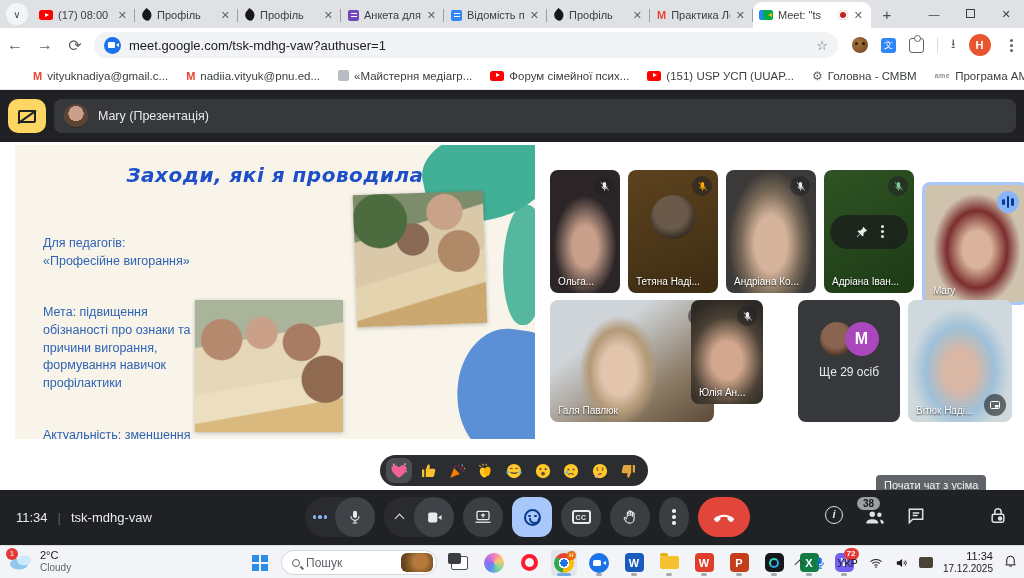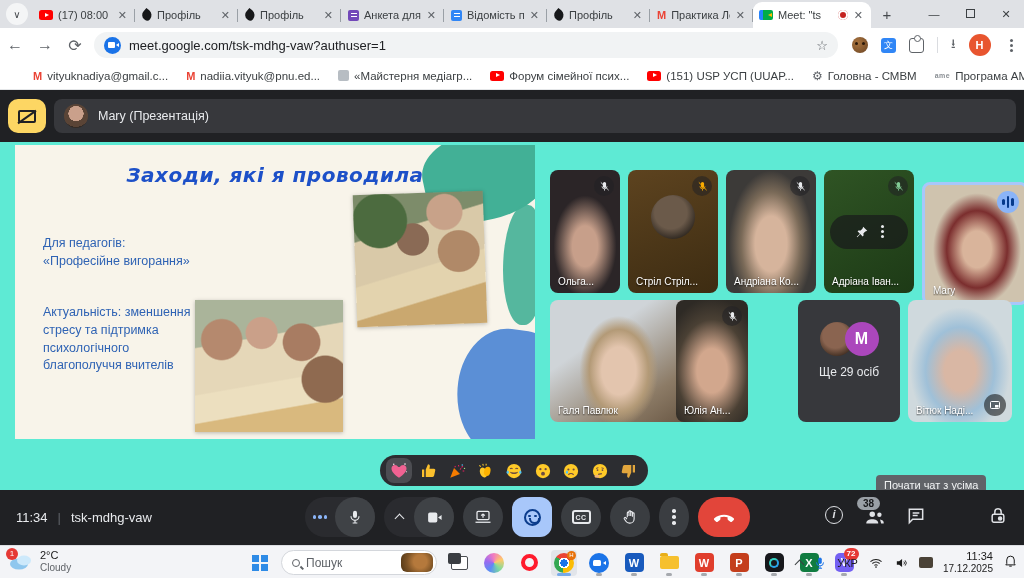--- a/index.html
+++ b/index.html
@@ -55,21 +55,21 @@
 
   .bookbar{position:absolute;left:0;top:62px;width:1024px;height:28px;background:#fff;border-bottom:1px solid #e4e6e8;display:flex;align-items:center;font-size:11.5px;color:#3c4043}
   .dots9{width:3px;height:3px;border-radius:50%;background:#5f6368;box-shadow:5px 0 #5f6368,10px 0 #5f6368,0 5px #5f6368,5px 5px #5f6368,10px 5px #5f6368,0 10px #5f6368,5px 10px #5f6368,10px 10px #5f6368}
   .appsgrid{margin:0 14px 0 10px;width:13px;height:13px}
   .bm{display:flex;align-items:center;gap:5px;padding:0 9px;white-space:nowrap}
   .bi-page{width:11px;height:11px;background:#b7bdc3;border-radius:2px}
   .bi-gear{color:#5f6368;font-size:12px}
   .bi-amie{font-size:7px;color:#8a8f94;letter-spacing:.5px;font-weight:bold}
 
   
-  .meet{position:absolute;left:0;top:90px;width:1024px;height:455px;background:#5eead4}
+  .meet{position:absolute;left:0;top:90px;width:1024px;height:455px;background:#ffffff}
   .mtop{position:absolute;left:0;top:0;width:1024px;height:52px;background:#202124}
   .yellowbtn{position:absolute;left:8px;top:9px;width:38px;height:34px;border-radius:10px;background:#fdd663;display:flex;align-items:center;justify-content:center}
   .presoff{width:18px;height:13px;border:2px solid #202124;border-radius:2px;position:relative}
   .presoff:after{content:"";position:absolute;left:-4px;top:4px;width:22px;height:2px;background:#202124;transform:rotate(-35deg)}
   .banner{position:absolute;left:54px;top:9px;width:962px;height:34px;background:#37383c;border-radius:8px;display:flex;align-items:center;gap:10px;padding:0 10px;color:#e8eaed;font-size:12.5px}
   .bavatar{width:24px;height:24px;border-radius:50%;background:radial-gradient(circle at 50% 40%,#caa08b 0 40%,#5a4436 41% 70%,#332a24 71%)}
 
   
   .slide{position:absolute;left:15px;top:55px;width:520px;height:294px;background:#f8f4ea;overflow:hidden}
   .sl-title{position:absolute;left:90px;top:18px;width:340px;text-align:center;font-family:"DejaVu Sans",sans-serif;font-weight:bold;font-style:italic;font-size:20px;color:#1d50c8;letter-spacing:.5px}
@@ -88,21 +88,21 @@
   .tile{position:absolute;height:123px;border-radius:8px;background:#3c4043;overflow:hidden}
   .tile .nm{position:absolute;left:8px;bottom:6px;color:#fff;font-size:10px;text-shadow:0 1px 2px rgba(0,0,0,.8);white-space:nowrap;overflow:hidden;max-width:85%}
   .micoff{position:absolute;top:6px;right:6px;width:20px;height:20px;border-radius:50%;background:rgba(32,33,36,.55);display:flex;align-items:center;justify-content:center;color:#e8eaed}
   .mic-gold{color:#f9ab00}.mic-green{color:#81c995}
   .t-r1a{left:550px;top:80px;width:70px;background:radial-gradient(ellipse 60% 55% at 50% 62%,#c79f8a 0 30%,#2b2527 75%),linear-gradient(#3a3436,#221f21)}
   .t-r1b{left:628px;top:80px;width:90px;background:linear-gradient(160deg,#5d431f,#3d2c12)}
   .t-r1c{left:726px;top:80px;width:90px;background:radial-gradient(ellipse 55% 70% at 50% 60%,#d6b49c 0 32%,#7a6a58 60%,#3c3a38 85%)}
   .t-r1d{left:824px;top:80px;width:90px;background:linear-gradient(150deg,#2f5424,#1d3a16)}
   .t-r1e{left:922px;top:92px;width:106px;border:3px solid #a8c7fa;background:radial-gradient(ellipse 55% 60% at 52% 55%,#d9b49b 0 26%,#7b2e2e 55%,#cfc3ae 80%),linear-gradient(#d9cdb6,#bfb29a)}
   .t-r2a{left:550px;top:210px;width:164px;height:122px;background:radial-gradient(ellipse 40% 75% at 42% 58%,#e3c5ae 0 26%,#b39a77 45%,transparent 60%),linear-gradient(145deg,#cfd4d8 0 30%,#8c7b66 70%,#5c4a38)}
-  .t-r2b{left:676px;top:210px;width:72px;height:122px;background:radial-gradient(ellipse 70% 60% at 50% 58%,#d2a78d 0 30%,#4a4034 70%,#2e2a25)}
+  .t-r2b{left:691px;top:210px;width:72px;height:104px;background:radial-gradient(ellipse 70% 60% at 50% 58%,#d2a78d 0 30%,#4a4034 70%,#2e2a25)}
   .t-r2c{left:798px;top:210px;width:102px;height:122px;background:#37383c}
   .t-r2d{left:908px;top:210px;width:104px;height:122px;background:radial-gradient(ellipse 60% 65% at 50% 58%,#d9b7a4 0 25%,#9fc0d8 55%,#cfd9dd 80%),linear-gradient(#e8e4da,#b9c9d4)}
   .circav{position:absolute;left:50%;top:38%;transform:translate(-50%,-50%);width:44px;height:44px;border-radius:50%;background:radial-gradient(circle at 45% 40%,#6b5a4a 0 45%,#27211b 80%)}
   .speakind{position:absolute;top:6px;right:6px;width:22px;height:22px;border-radius:50%;background:#8ab4f8;display:flex;align-items:center;justify-content:center;gap:2px}
   .speakind i{display:block;width:2.5px;background:#063a8c;border-radius:2px}
   .hoverpill{position:absolute;left:50%;top:50%;transform:translate(-50%,-50%);width:78px;height:34px;background:rgba(25,26,28,.72);border-radius:18px;display:flex;align-items:center;justify-content:center;gap:12px;color:#e8eaed}
   .morewrap{position:absolute;left:0;top:22px;width:100%;text-align:center}
   .mav{display:inline-block;width:34px;height:34px;border-radius:50%;vertical-align:middle}
   .mav1{background:radial-gradient(circle at 45% 40%,#8a6450 0 45%,#3a291d 80%);margin-right:-9px}
   .mav2{background:#ab47bc;color:#fff;font-size:16px;font-weight:bold;line-height:34px;text-align:center;position:relative;z-index:1}
@@ -313,20 +313,25 @@
     </div>
 
     <div class="slide">
       <div class="blob-teal"></div>
       <div class="blob-teal2"></div>
       <div class="blob-blue"></div>
       <div class="sl-title">Заходи, які я проводила</div>
       <div class="sl-text">
         <p>Для педагогів:
 «Професійне вигорання»</p>
+        <p>Мета: підвищення
+обізнаності про ознаки та
+причини вигорання,
+формування навичок
+профілактики</p>
         <p>Актуальність: зменшення
 стресу та підтримка
 психологічного
 благополуччя вчителів</p>
       </div>
       <div class="ph ph1"></div>
       <div class="ph ph2"></div>
     </div>
 
     <div class="tile t-r1a">
@@ -341,21 +346,21 @@
     </div>
     <div class="tile t-r1b">
       <span class="circav"></span>
       <span class="micoff mic-gold">
           <svg width="11" height="11" viewBox="0 0 24 24">
             <path fill="currentColor" d="M12 15a3.5 3.5 0 0 0 3.5-3.5v-6a3.5 3.5 0 0 0-7 0v6A3.5 3.5 0 0 0 12 15z"></path>
             <path fill="none" stroke="currentColor" stroke-width="1.8" d="M6.5 11.5a5.5 5.5 0 0 0 11 0M12 17v4"></path>
             <path stroke="currentColor" stroke-width="2" d="M4 3l17 17"></path>
           </svg>
         </span>
-      <span class="nm">Стріл Стріл...</span>
+      <span class="nm">Тетяна Наді...</span>
     </div>
     <div class="tile t-r1c">
       <span class="micoff">
           <svg width="11" height="11" viewBox="0 0 24 24">
             <path fill="currentColor" d="M12 15a3.5 3.5 0 0 0 3.5-3.5v-6a3.5 3.5 0 0 0-7 0v6A3.5 3.5 0 0 0 12 15z"></path>
             <path fill="none" stroke="currentColor" stroke-width="1.8" d="M6.5 11.5a5.5 5.5 0 0 0 11 0M12 17v4"></path>
             <path stroke="currentColor" stroke-width="2" d="M4 3l17 17"></path>
           </svg>
         </span>
       <span class="nm">Андріана Ко...</span>

